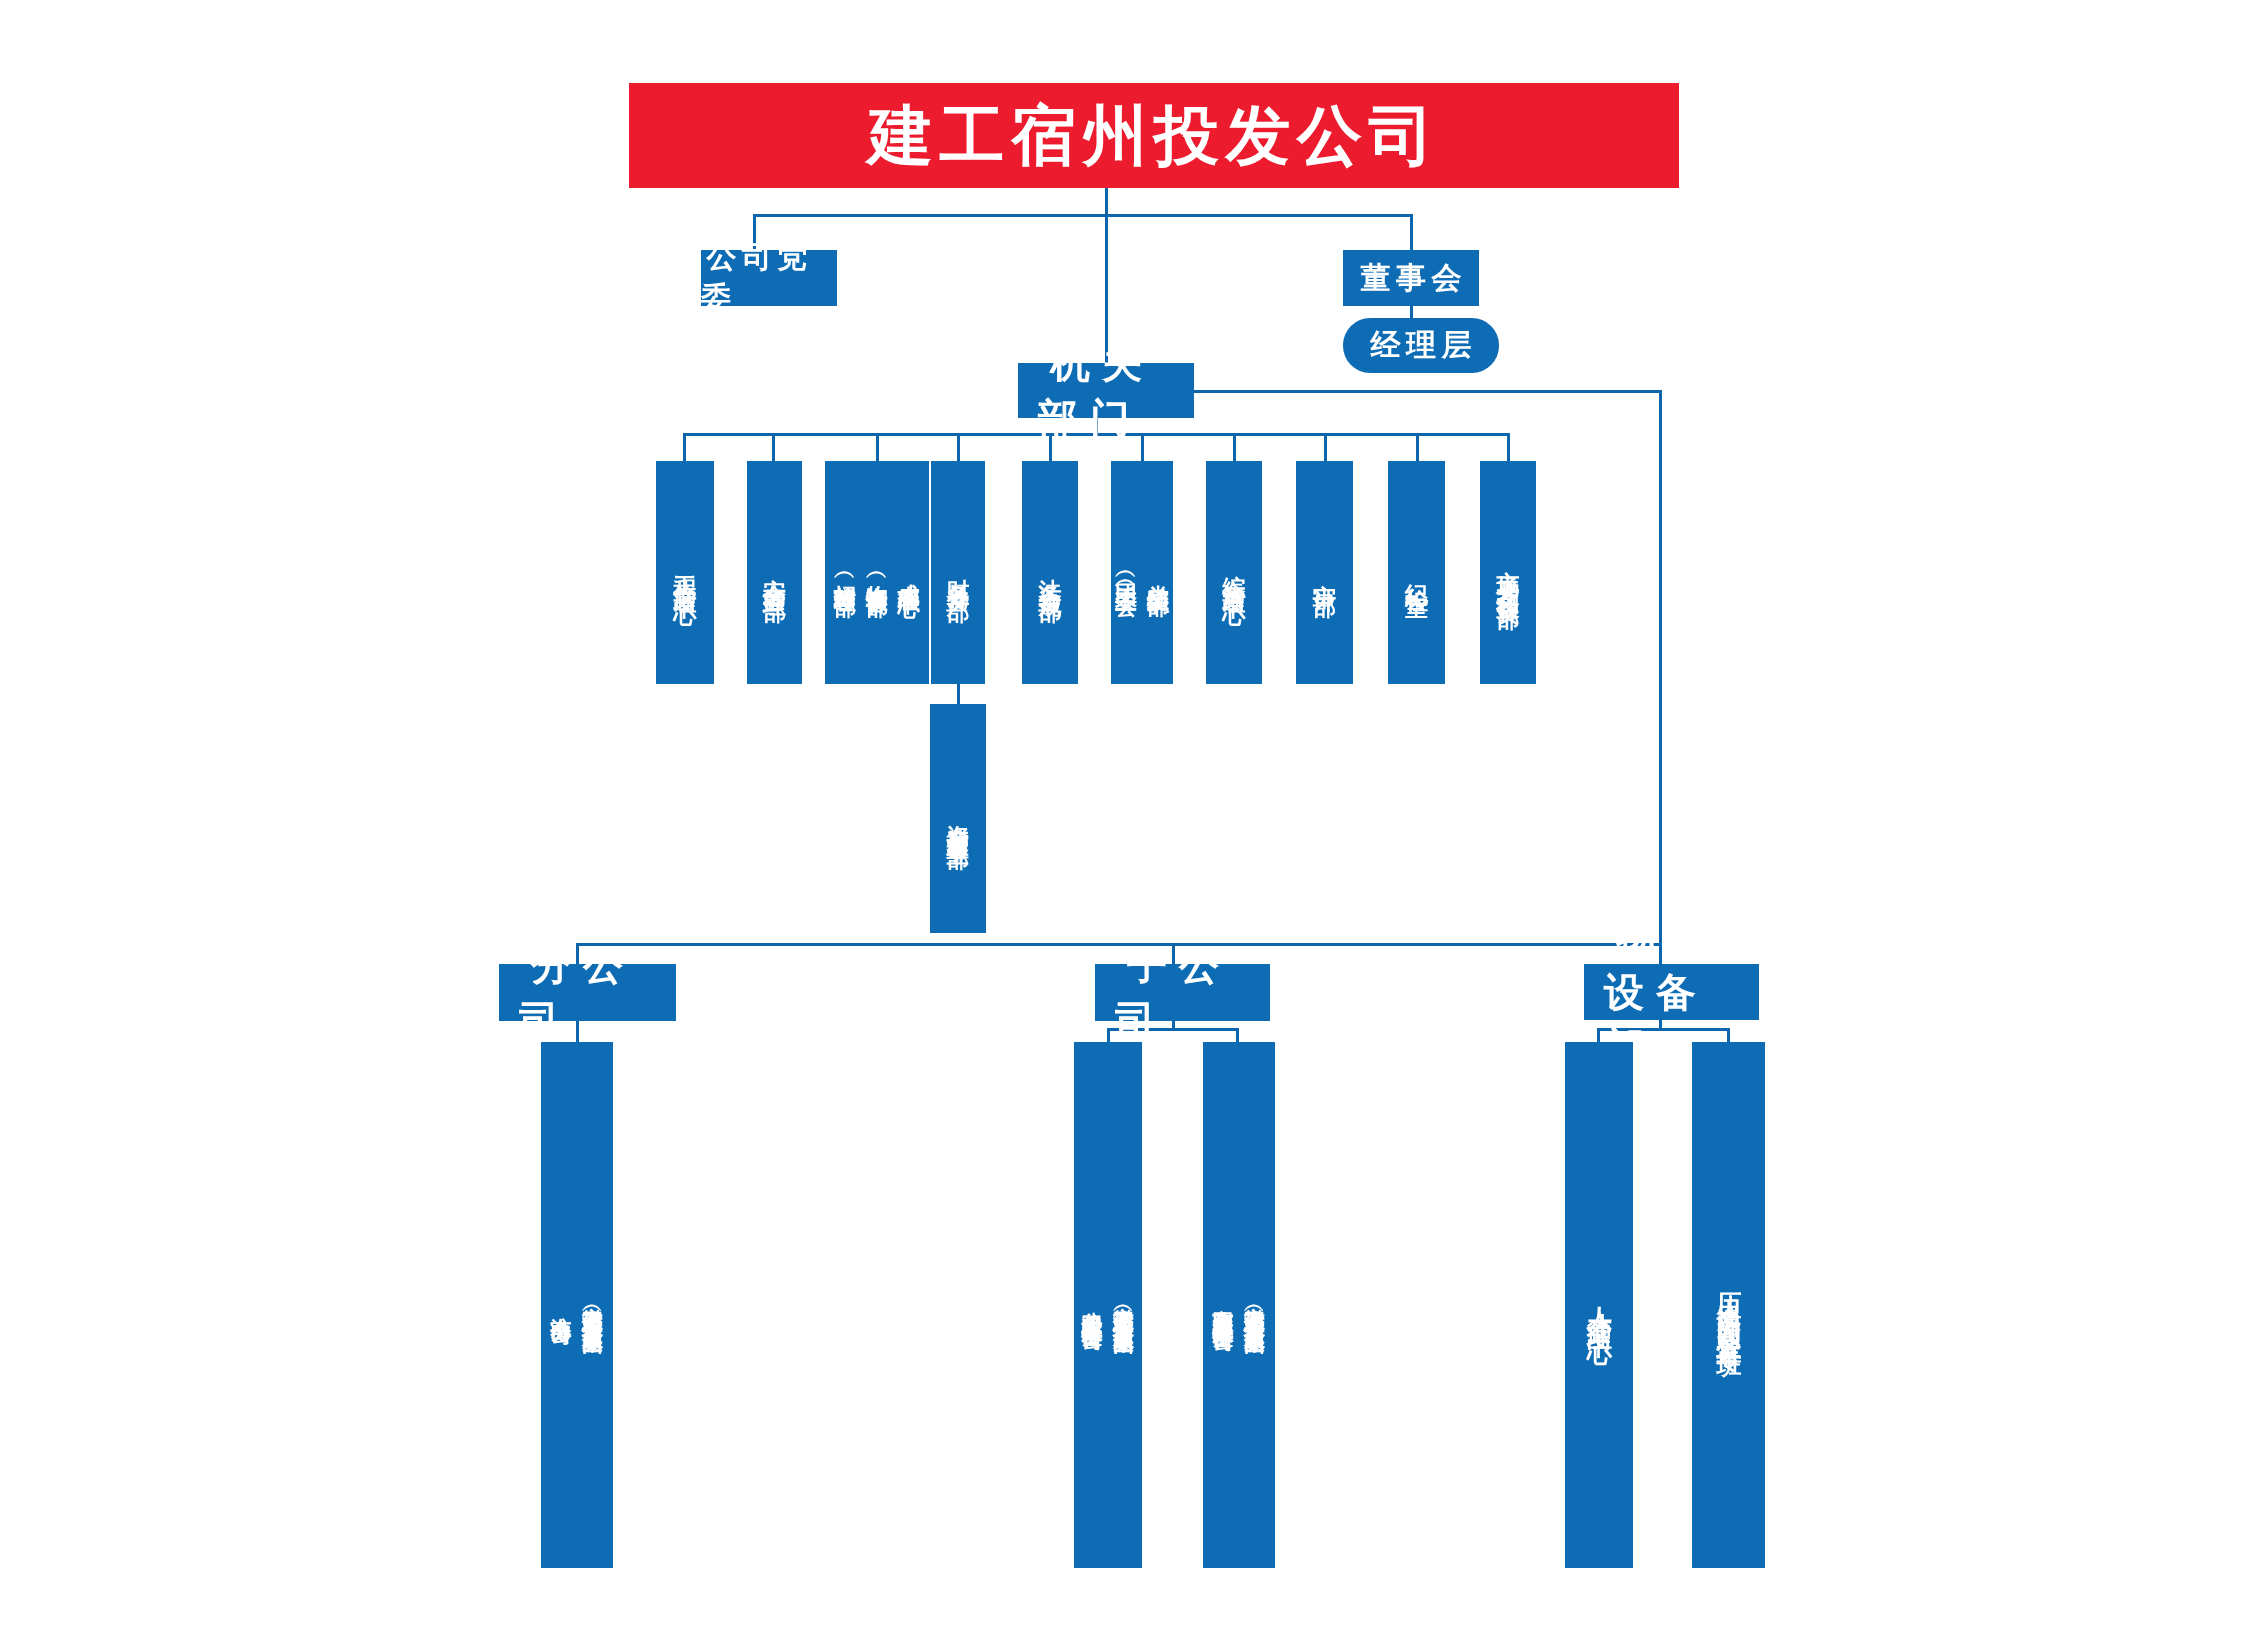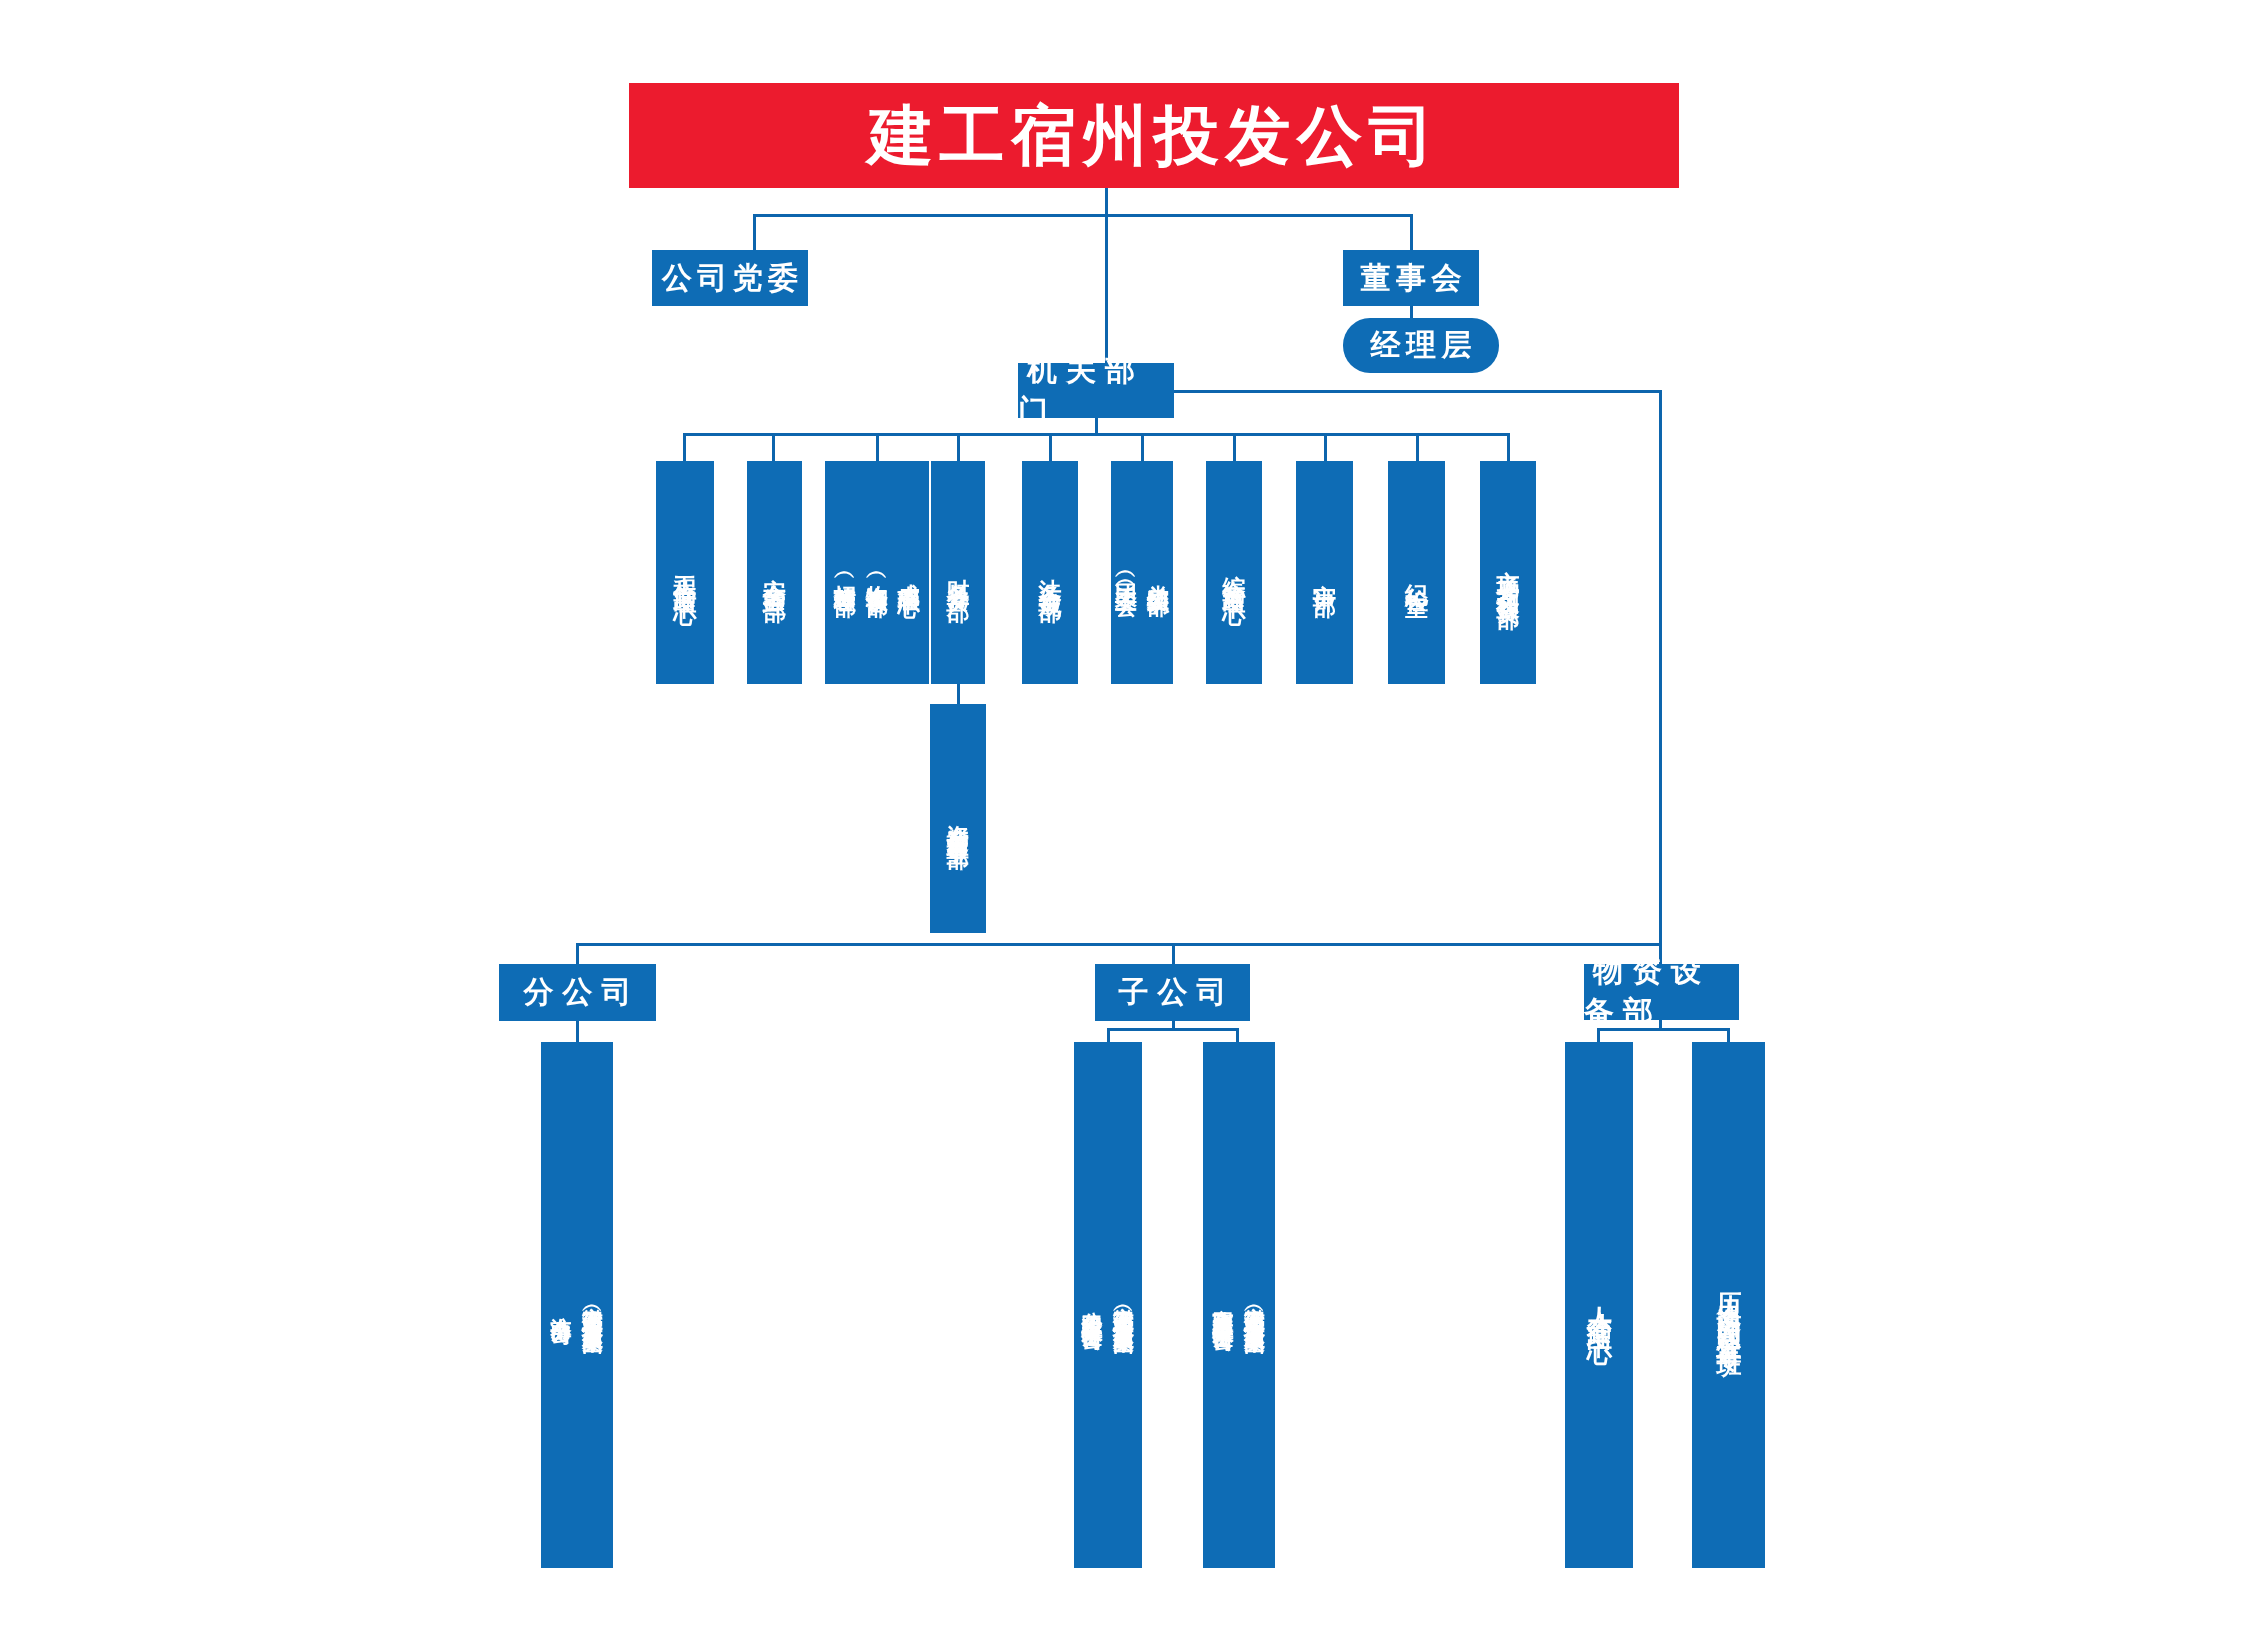--- a/index.html
+++ b/index.html
@@ -15,21 +15,21 @@
   
   .node{position:absolute;background:var(--primary-blue,#0e6cb5);color:#ffffff;
         display:flex;align-items:center;justify-content:center;font-weight:bold;}
 
   
   .banner{position:absolute;background:var(--banner-red,#ec1b2e);color:#ffffff;
           display:flex;align-items:center;justify-content:center;font-weight:bold;
           font-size:65px;letter-spacing:0.10em;}
 
   .hbox{font-size:30px;letter-spacing:0.18em;text-indent:0.18em;}
-  .hdr{font-size:30px;letter-spacing:0.30em;text-indent:0.30em;}
+  .hdr{font-size:40px;letter-spacing:0.30em;text-indent:0.30em;padding-left:20px;}
 
   
   .vtext{writing-mode:vertical-rl;white-space:pre-line;text-align:center;
          font-weight:bold;line-height:1.35;}
   .dept .vtext{font-size:23px;letter-spacing:0.22em;}
   .dept-wide .vtext{font-size:22px;letter-spacing:0.10em;line-height:1.45;}
   .asset .vtext{font-size:22px;letter-spacing:0.12em;}
   .company .vtext{font-size:21px;letter-spacing:0.10em;line-height:1.5;}
   .unit .vtext{font-size:25px;letter-spacing:0.26em;}
 </style>
@@ -66,21 +66,21 @@
   <div class="h-line" style="left:1107px;top:1028px;width:132px;"></div>
   <div class="v-line" style="left:1107px;top:1028px;height:13.8px;"></div>
   <div class="v-line" style="left:1236px;top:1028px;height:13.8px;"></div>
   <div class="v-line" style="left:1659px;top:1020px;height:10px;"></div>
   <div class="h-line" style="left:1597px;top:1028px;width:132px;"></div>
   <div class="v-line" style="left:1597px;top:1028px;height:13.8px;"></div>
   <div class="v-line" style="left:1727px;top:1028px;height:13.8px;"></div>
 
   <div class="banner" style="left:629px;top:83px;width:1050px;height:105px;">建工宿州投发公司</div>
 
-  <div class="node hbox" style="left:652px;top:250px;width:156px;height:56px;">公司党委</div>
+  <div class="node hbox" style="left:701px;top:250px;width:136px;height:56px;">公司党委</div>
   <div class="node hbox" style="left:1343px;top:250px;width:136px;height:56px;">董事会</div>
   <div class="node hbox" style="left:1343px;top:318px;width:156px;height:55px;border-radius:27px;">经理层</div>
 
   <div class="node hdr" style="left:1018px;top:363px;width:156px;height:55px;">机关部门</div>
 
   <div class="node dept" style="left:656px;top:461px;width:58px;height:223px;">
     <span class="vtext">工程管理中心</span>
   </div>
   <div class="node dept" style="left:747px;top:461px;width:55px;height:223px;">
     <span class="vtext">安全管理部</span>

